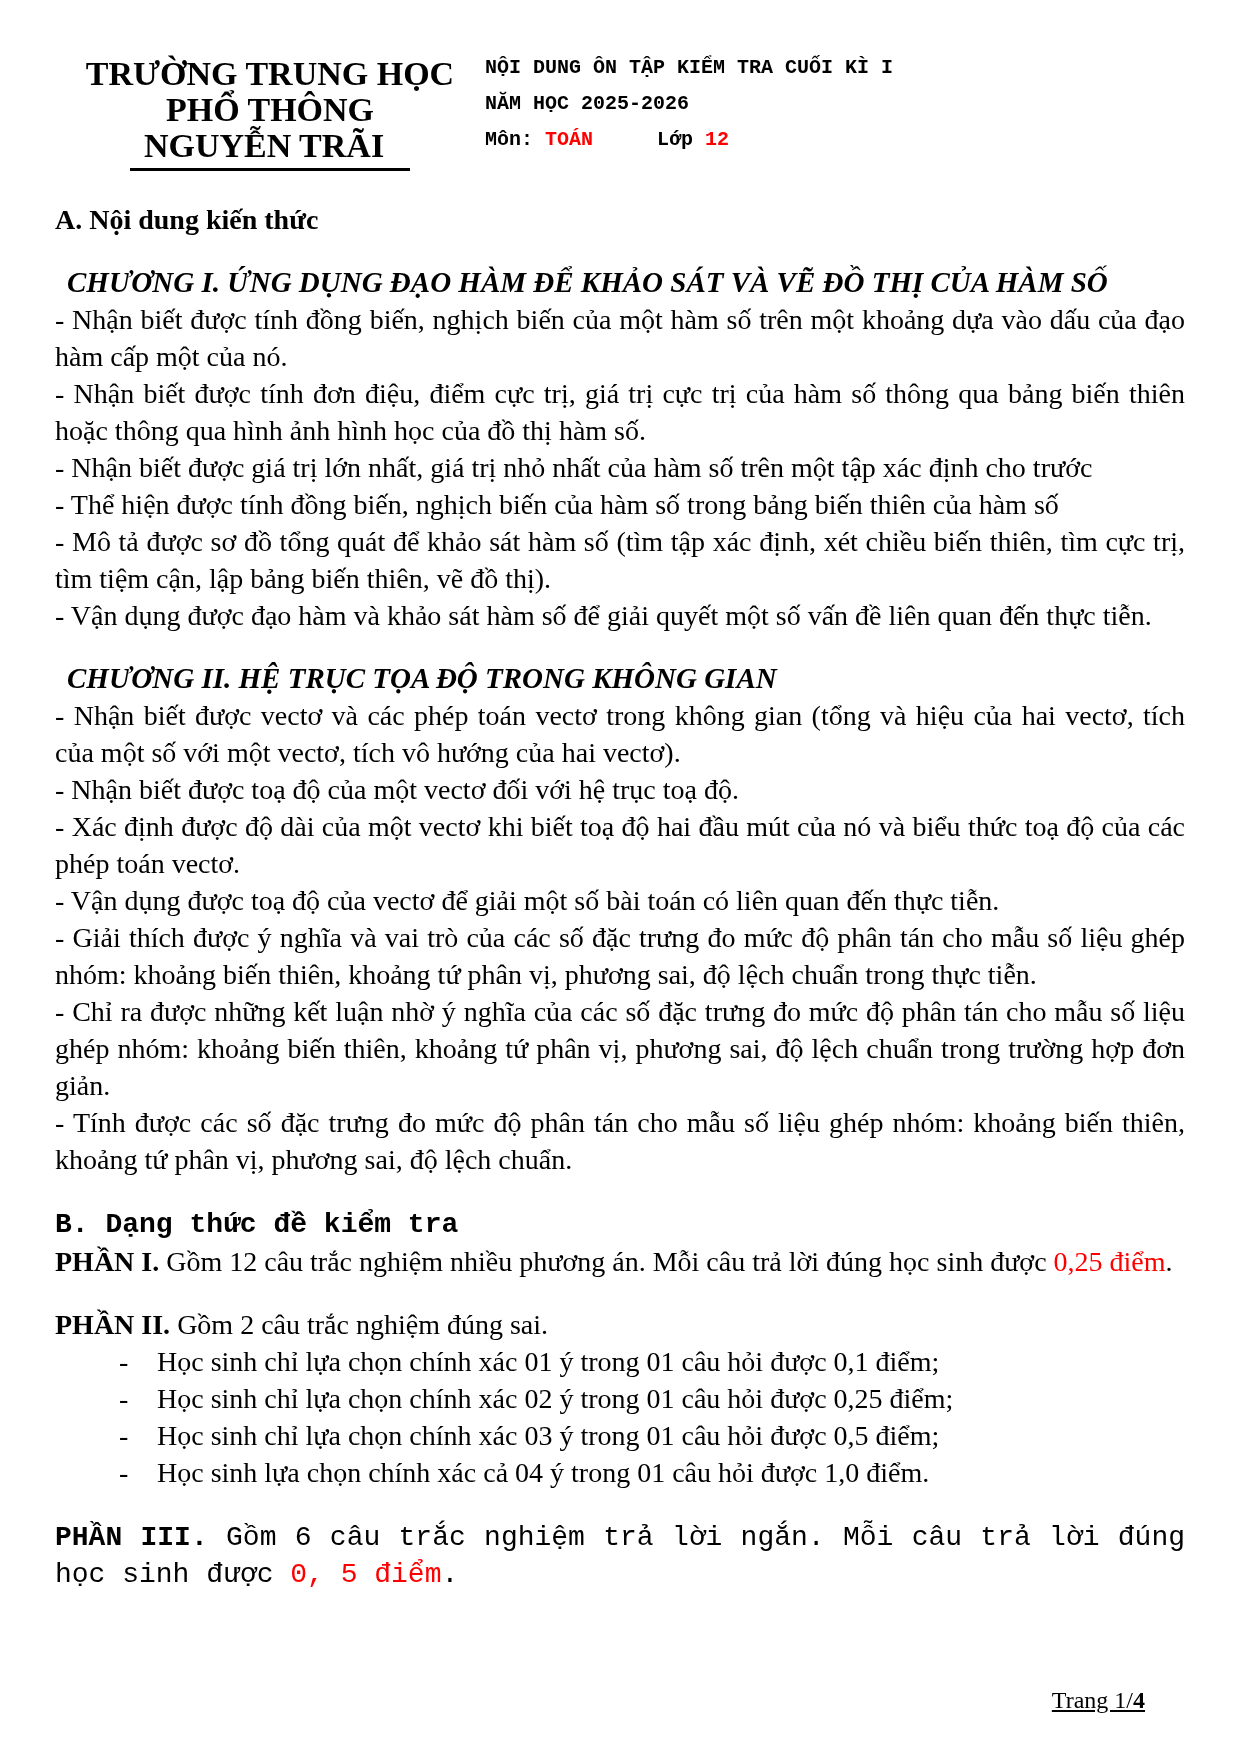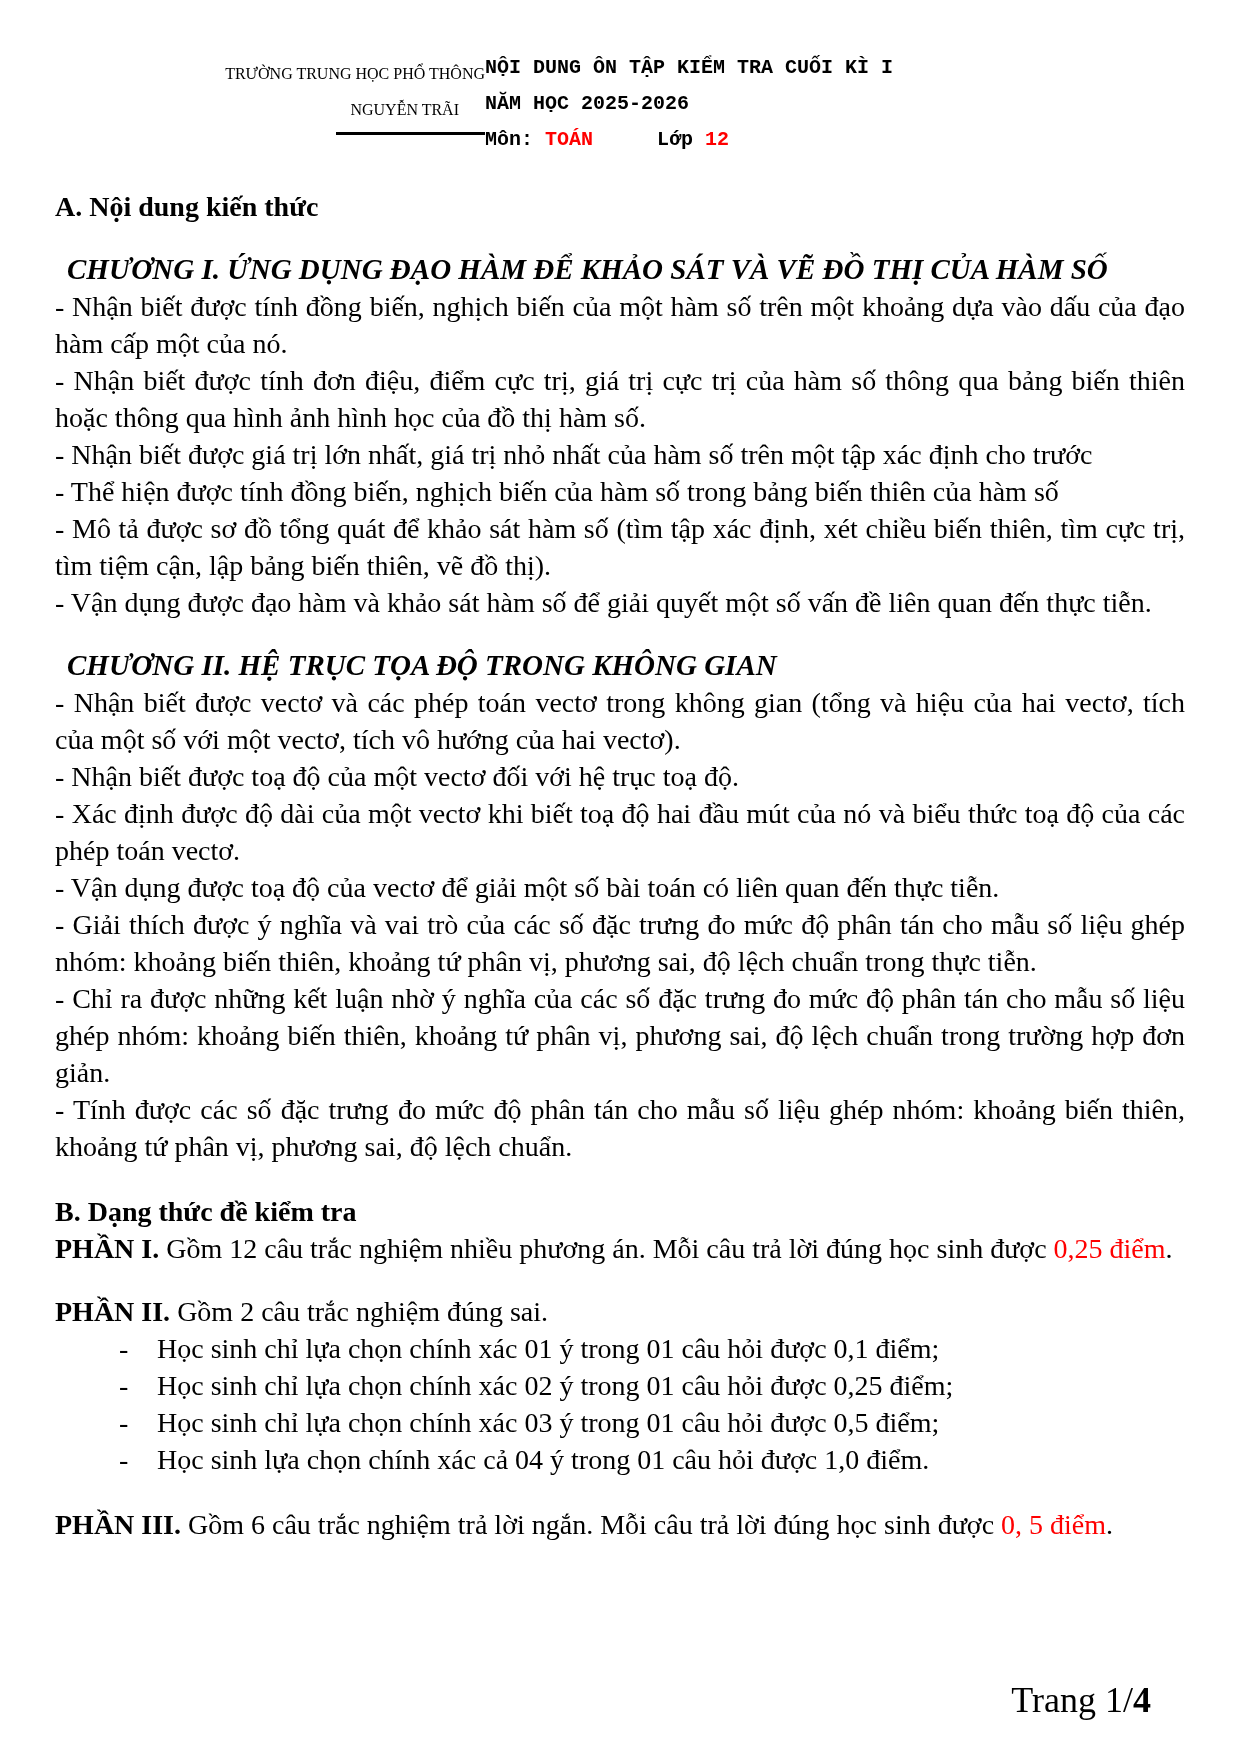--- a/index.html
+++ b/index.html
@@ -13,23 +13,23 @@
     font-family: "Liberation Serif", "DejaVu Serif", serif;
     font-size: 28px;
     line-height: 37px;
     padding: 50px 56px 0 55px;
     overflow: hidden;
   }
   
   .header { display: flex; align-items: flex-start; }
   .header-left {
     width: 430px;
-    text-align: right;
-    font-weight: normal;
-    font-size: 16px;
+    text-align: center;
+    font-weight: bold;
+    font-size: 34px;
     line-height: 36px;
     padding-top: 6px;
   }
   .school-underline {
     display: inline-block;
     border-bottom: 3px solid #000000;
     padding: 0 26px 4px 14px;
   }
   .header-right {
     flex: 1;
@@ -39,30 +39,31 @@
     font-family: Liberation Mono, monospace;
   }
   .subject-gap { display: inline-block; width: 64px; }
   .red { color: #ff0000; }
   
   .sec-heading { font-weight: bold; margin: 30px 0 0 0; }
   .chapter-title { font-weight: bold; font-size: 29px; margin: 26px 0 0 12px; font-style: italic; }
   .para { margin: 0; text-align: justify; }
   .part-para { margin: 0; text-align: justify; }
   .mt { margin-top: 26px; }
-  .mt2 { margin-top: 28px; }
+  .mt2 { margin-top: 28px; font-family: Liberation Mono, monospace; }
   .list-item { margin: 0 0 0 64px; }
   .dash { display: inline-block; width: 38px; }
   b, strong { font-weight: bold; }
   
   .footer {
     position: absolute;
     bottom: 36px;
-    right: 90px;
-    font-size: 36px;
+    right: 96px;
+    font-size: 24px;
+    text-decoration: underline;
   }
 </style>
 </head>
 <body>
 
 <div class="page">
 
   <div class="header">
     <div class="header-left">
       <div>TRƯỜNG TRUNG HỌC PHỔ THÔNG</div>

